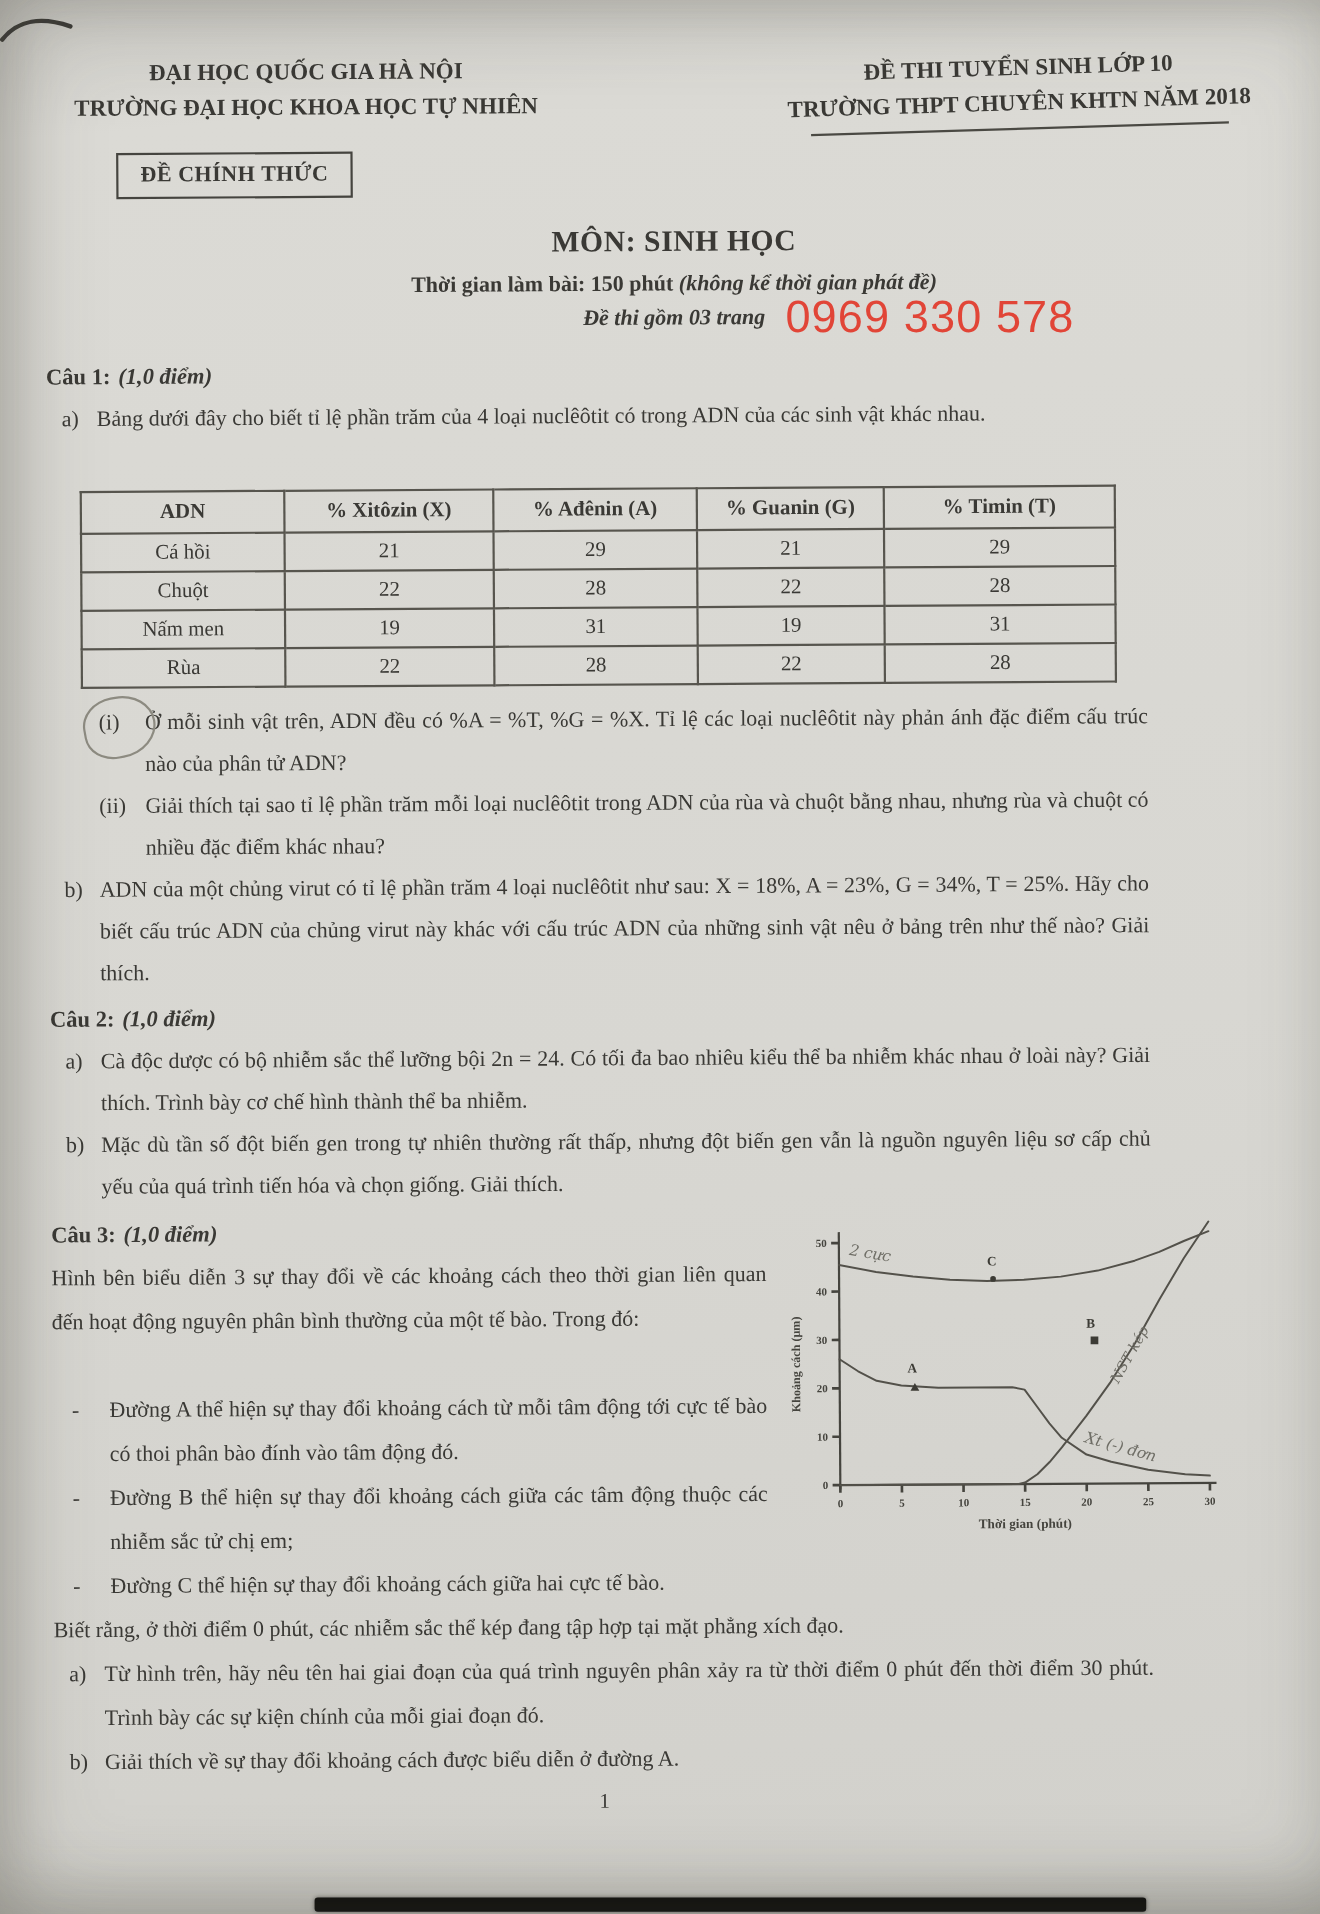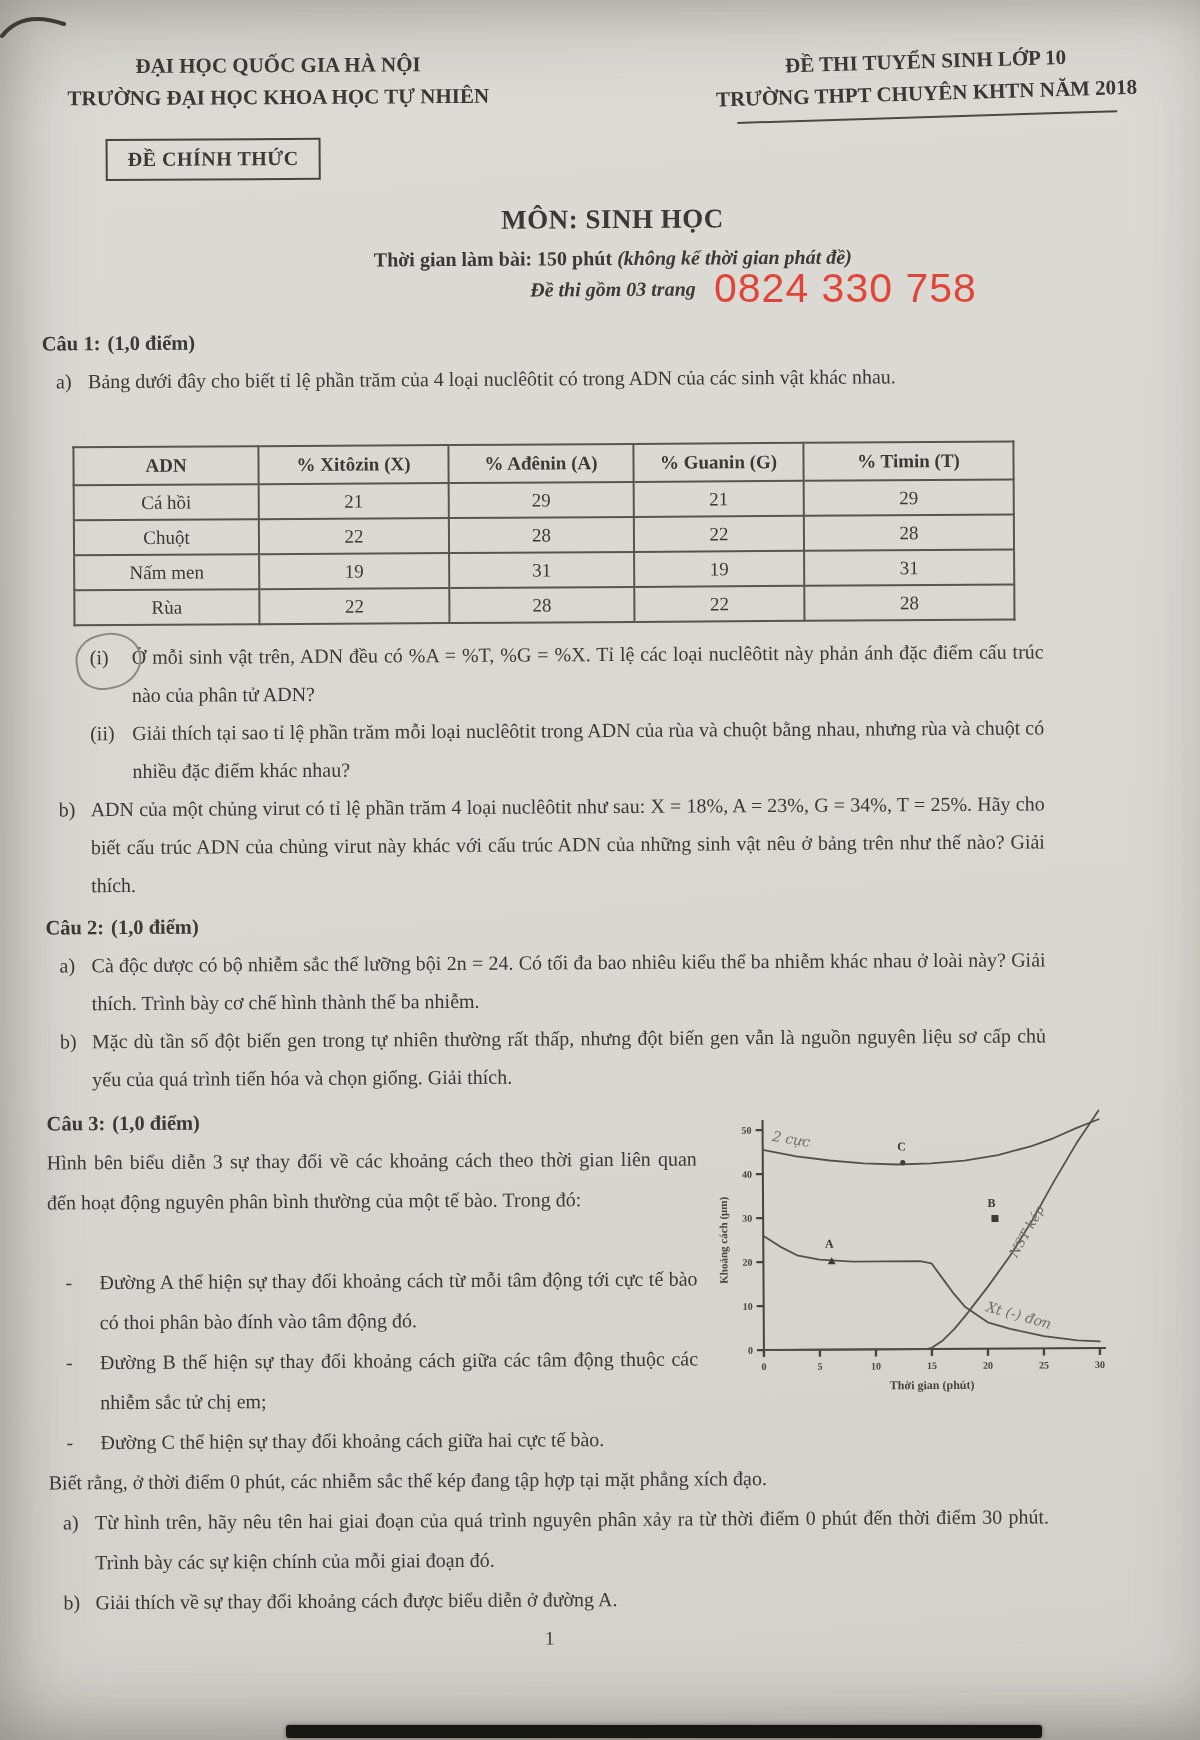--- a/index.html
+++ b/index.html
@@ -32,21 +32,21 @@
   .bi { font-weight:bold; font-style:italic; }
 
   .watermark { position:absolute; top:264px; left:708px; z-index:5;
     font-family:"Liberation Sans", sans-serif; color:#e23a2c; opacity:.93;
     font-size:41px; line-height:48px; white-space:nowrap; }
   .watermark .wm2 { margin-left:6px; letter-spacing:1px; }
 
   
   .bodywrap { position:relative; width:1000px; margin:20px 55px 0 45px; font-size:20px; }
   .q-heading { font-weight:bold; font-size:20.5px; line-height:38px; }
-  .q-heading .pts { margin-left:7px; }
+  .q-heading .pts { font-style:italic; margin-left:7px; }
   .item { position:relative; padding-left:46px; line-height:38px; text-align:justify; }
   .item > .lbl { position:absolute; left:14px; }
   .sub-item { position:relative; padding-left:88px; line-height:38px; text-align:justify; }
   .sub-item > .lbl { position:absolute; left:46px; }
   .hand-circle { position:absolute; left:32px; top:-5px; width:62px; height:52px;
     border:2px solid #8d8b81; border-radius:48% 52% 55% 45%; transform:rotate(-10deg); }
 
   table.adn { border-collapse:collapse; margin:8px 0 12px 30px; table-layout:fixed; }
   table.adn th, table.adn td { border:2px solid #57554e; text-align:center; padding:0; height:33px; font-size:19px; }
   table.adn th { font-weight:bold; height:36px; }
@@ -267,17 +267,17 @@
           <span class="lbl">b)</span>
           <span>Giải thích về sự thay đổi khoảng cách được biểu diễn ở đường A.</span>
         </div>
       </div>
 
       <div class="page-number">1</div>
     </div>
   </div>
 
   <div class="watermark">
-    <div class="wm2">0824 330 758</div>
+    <div class="wm2">0969 330 578</div>
   </div>
 
   <div class="black-bar"></div>
 </div>
 
 </body></html>

